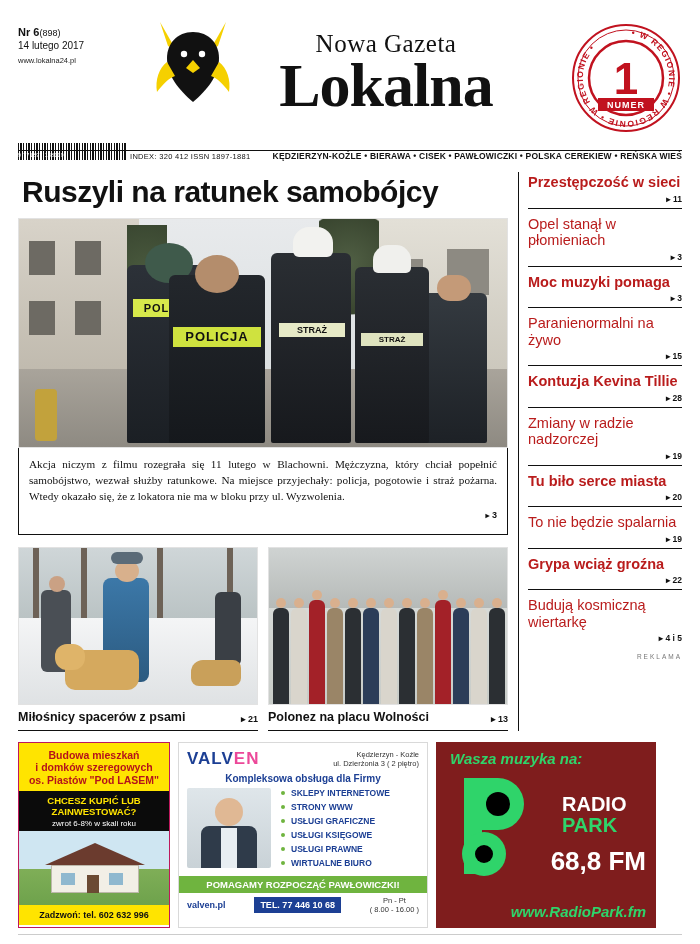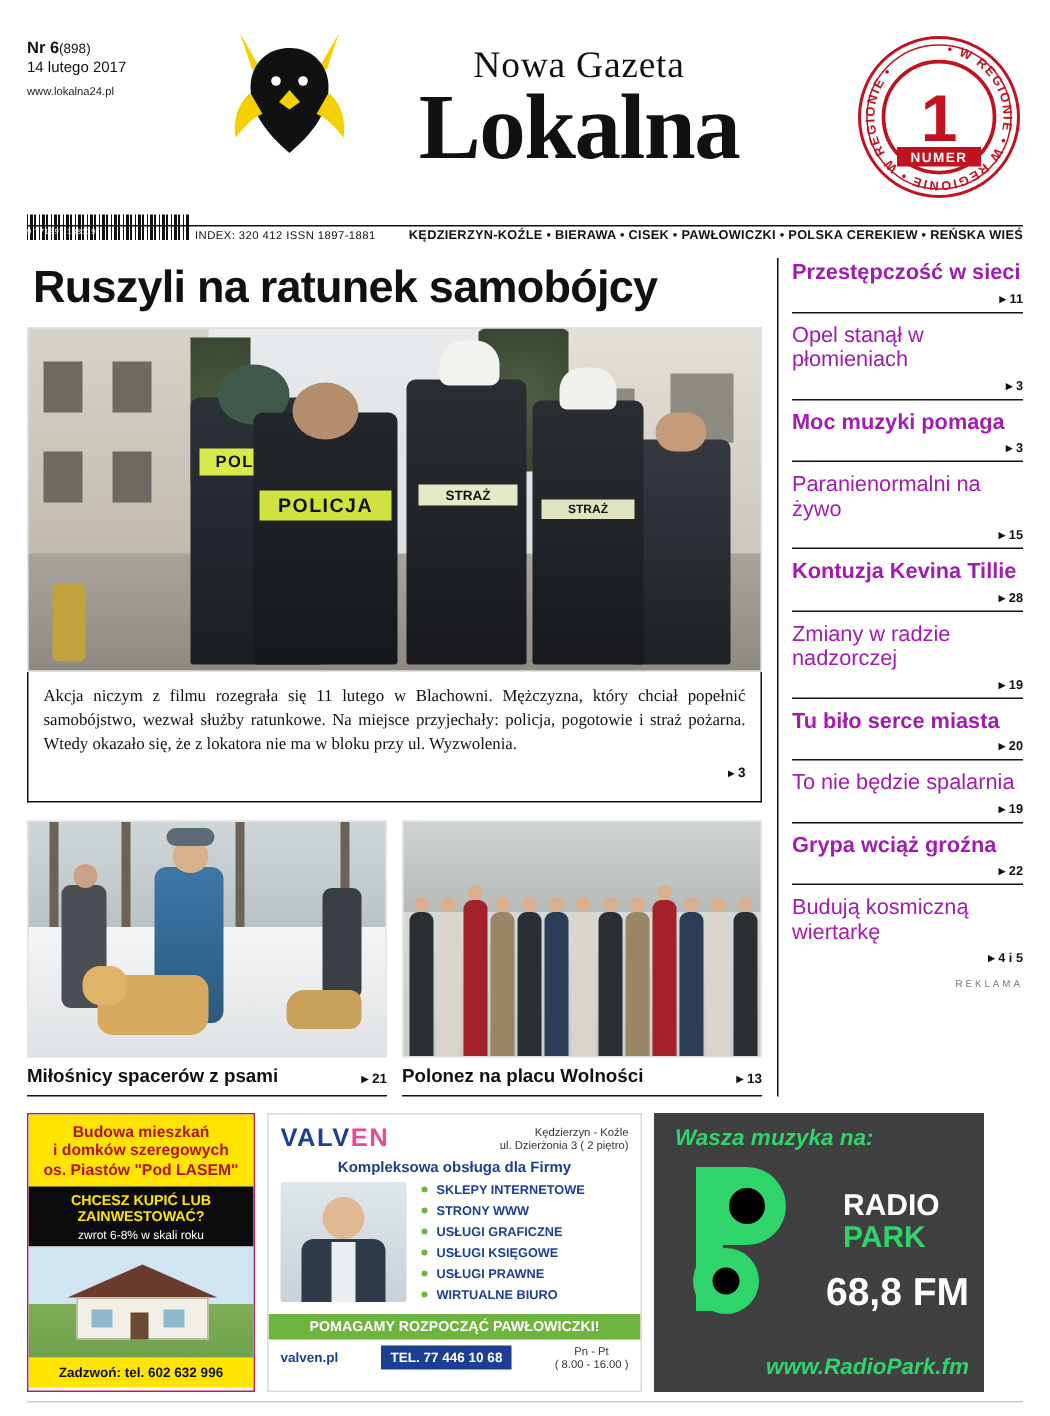--- a/index.html
+++ b/index.html
@@ -245,21 +245,21 @@
   }
   .cap-rule { border-bottom: 1px solid #111; margin-top: 5px; }
 
   
   .idx-item { padding: 7px 0 4px 0; border-bottom: 1px solid #111; }
   .idx-item:first-child { padding-top: 2px; }
   .idx-title {
     font-family: "Liberation Sans", sans-serif;
     font-size: 14.5px;
     line-height: 1.14;
-    color: #a21caf;
+    color: #b91c1c;
   }
   .idx-title.bold { font-weight: bold; }
   .idx-page {
     font-family: "Liberation Sans", sans-serif;
     font-size: 8.5px;
     font-weight: bold;
     text-align: right;
     color: #111;
     margin-top: 3px;
   }
@@ -308,21 +308,21 @@
   .ad2-photo .shirt{position:absolute;left:34px;top:40px;width:16px;height:40px;background:#e8eef2;}
   .ad2-list { flex:1; padding-left:10px; }
   .ad2-list li { list-style:none; font:bold 8.5px "Liberation Sans",sans-serif; color:#1c3f94; margin-bottom:4px; position:relative; padding-left:10px;}
   .ad2-list li:before{content:"";position:absolute;left:0;top:3px;width:4px;height:4px;background:#6fb43f;border-radius:50%;}
   .ad2-green { background:#6fb43f; color:#fff; font:bold 9.5px "Liberation Sans",sans-serif; text-align:center; padding:3px 0; margin-top:4px; }
   .ad2-foot { display:flex; align-items:center; justify-content:space-between; padding:3px 8px 5px; }
   .ad2-foot .site{font:bold 9px "Liberation Sans",sans-serif;color:#1c3f94;}
   .ad2-foot .tel{font:bold 9px "Liberation Sans",sans-serif;color:#fff;background:#1c3f94;padding:3px 6px;}
   .ad2-foot .hrs{font:7.5px "Liberation Sans",sans-serif;color:#333;text-align:center;line-height:1.2;}
 
-  .ad3 { width: 220px; background:#404040; }
+  .ad3 { width: 220px; background:#7f1d1d; }
   .ad3-top { font:italic bold 15px "Liberation Sans",sans-serif; color:#2fd46a; padding:8px 0 0 14px; }
   .ad3-logo { position:absolute; left:8px; top:28px; width:112px; height:112px; }
   .ad3-rp { position:absolute; left:126px; top:52px; font:bold 20px "Liberation Sans",sans-serif; color:#fff; line-height:1.05;}
   .ad3-rp .g { color:#2fd46a; }
   .ad3-fm { position:absolute; right:10px; top:104px; font:bold 26px "Liberation Sans",sans-serif; color:#fff; }
   .ad3-www { position:absolute; right:10px; bottom:8px; font:italic bold 15px "Liberation Sans",sans-serif; color:#2fd46a; }
 
   .footer-rule { position:absolute; left:18px; right:18px; top:934px; border-top:1px solid #ccc; }
 </style>
 </head>

